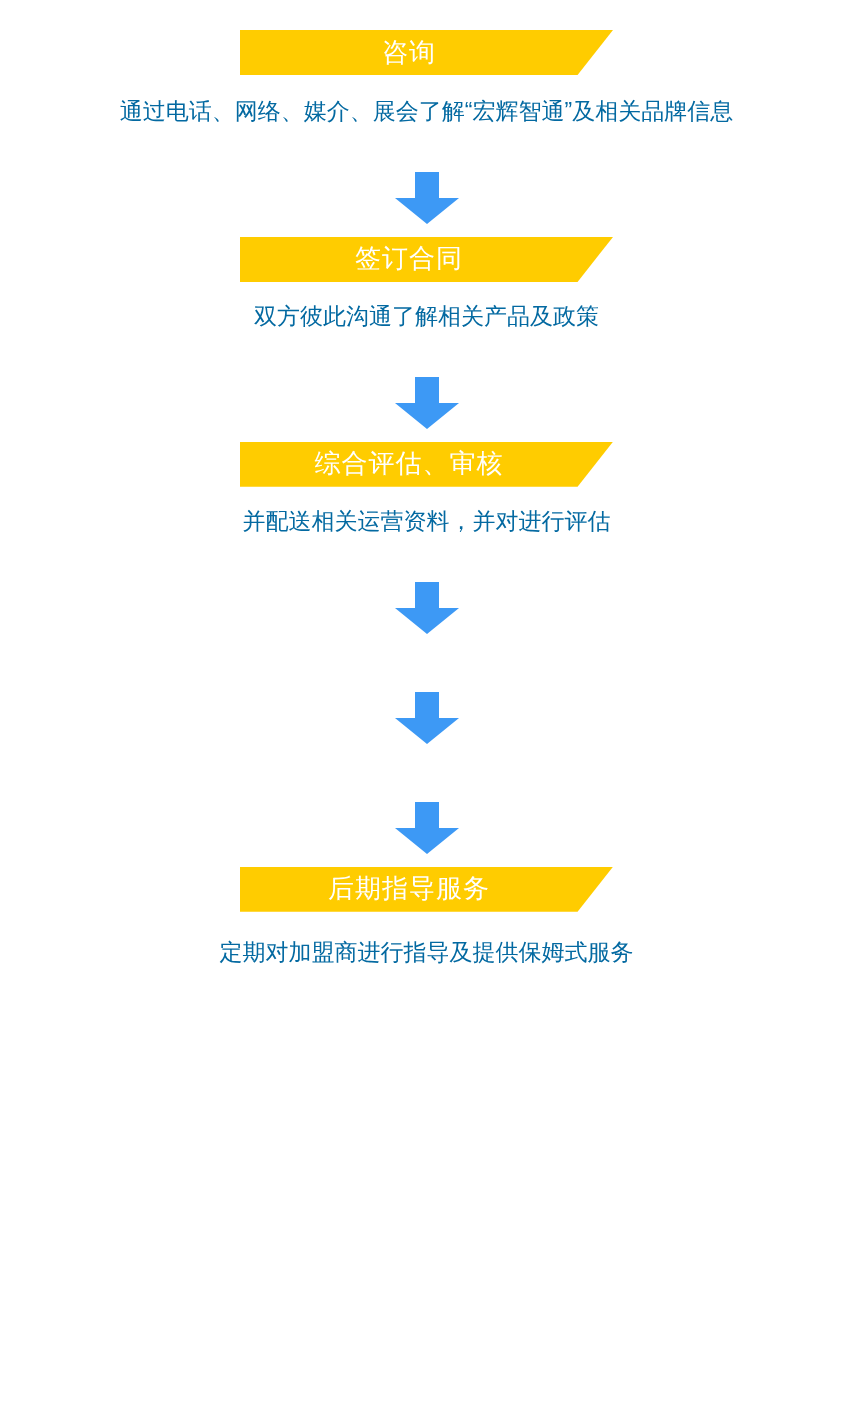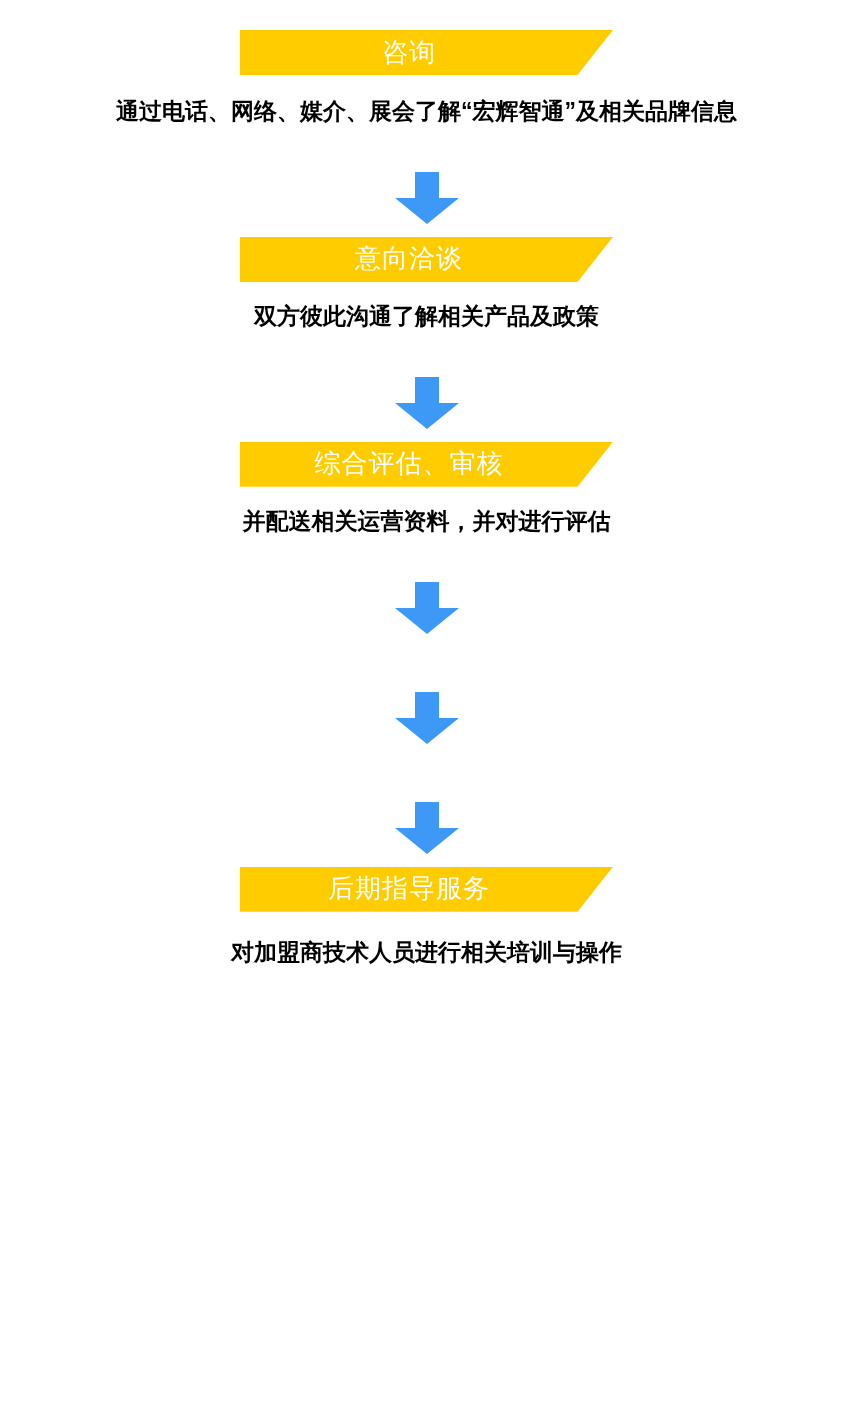--- a/index.html
+++ b/index.html
@@ -53,23 +53,23 @@
     letter-spacing: 1px;
     line-height: 1;
     white-space: nowrap;
     position: relative;
     top: -1px;
   }
 
   
   .desc {
     margin-top: 20px;
-    color: #000000;
+    color: #0369a1;
     font-size: 23px;
-    font-weight: 700;
+    font-weight: 400;
     line-height: 1.3;
     text-align: center;
     white-space: nowrap;
   }
 
   
   .arrow-wrap {
     display: flex;
     justify-content: center;
     align-items: center;
@@ -100,21 +100,21 @@
   <div class="gap-1"></div>
   <div class="arrow-wrap">
     <svg class="arrow" width="64" height="52" viewBox="0 0 64 52">
       <polygon points="20,0 44,0 44,26 64,26 32,52 0,26 20,26" fill="#3d99f5"></polygon>
     </svg>
   </div>
   <div class="gap-2"></div>
 
   <div class="step s2">
     <div class="banner">
-      <span class="banner-title">意向洽谈</span>
+      <span class="banner-title">签订合同</span>
     </div>
     <div class="desc">双方彼此沟通了解相关产品及政策</div>
   </div>
 
   <div class="gap-1"></div>
   <div class="arrow-wrap">
     <svg class="arrow" width="64" height="52" viewBox="0 0 64 52">
       <polygon points="20,0 44,0 44,26 64,26 32,52 0,26 20,26" fill="#3d99f5"></polygon>
     </svg>
   </div>
@@ -152,16 +152,16 @@
     <svg class="arrow" width="64" height="52" viewBox="0 0 64 52">
       <polygon points="20,0 44,0 44,26 64,26 32,52 0,26 20,26" fill="#3d99f5"></polygon>
     </svg>
   </div>
   <div class="gap-2"></div>
 
   <div class="step s6">
     <div class="banner">
       <span class="banner-title">后期指导服务</span>
     </div>
-    <div class="desc">对加盟商技术人员进行相关培训与操作</div>
+    <div class="desc">定期对加盟商进行指导及提供保姆式服务</div>
   </div>
 
 </div>
 
 </body></html>

